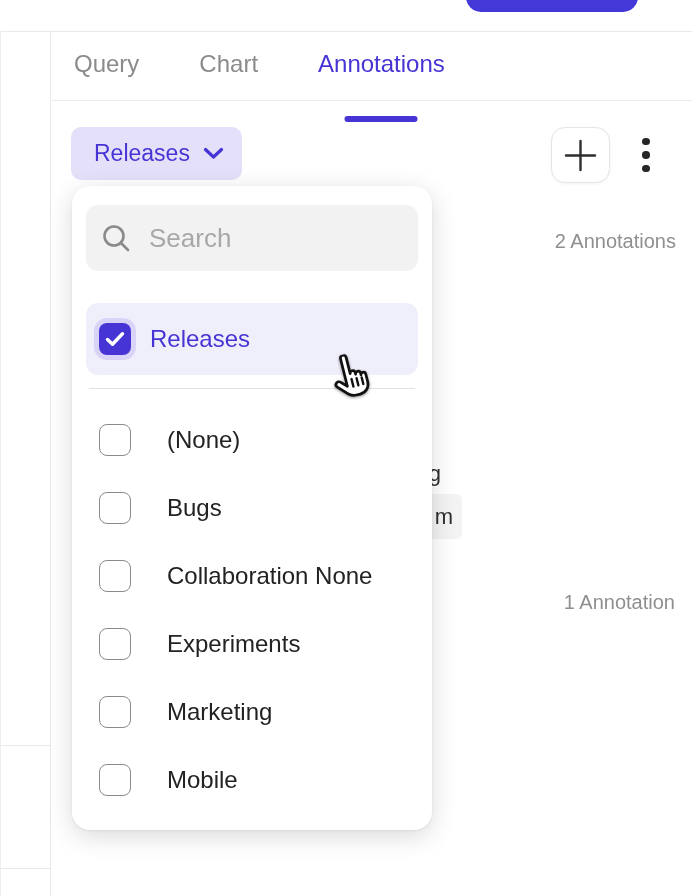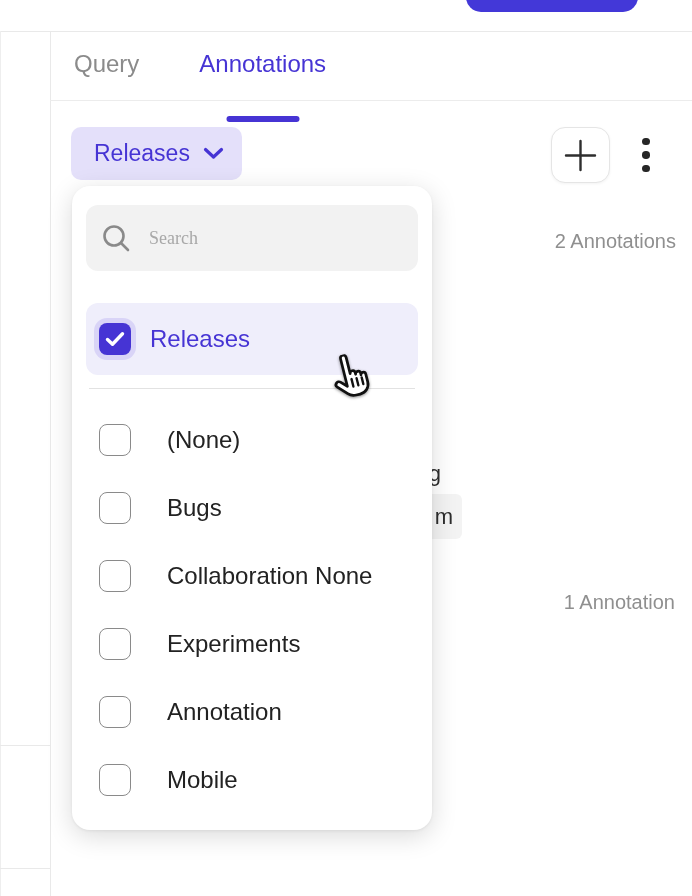--- a/index.html
+++ b/index.html
@@ -85,21 +85,21 @@
     background:#ffffff;border-radius:18px;
     box-shadow:0 6px 26px rgba(0,0,0,.15), 0 1px 3px rgba(0,0,0,.06);
     padding:14px;
   }
   .search-box{
     margin-top:5px;height:66px;border-radius:12px;background:#f2f2f2;
     display:flex;align-items:center;padding-left:15px;gap:17px;
   }
   .search-box input{
     border:none;background:transparent;outline:none;flex:1;
-    font-size:18px;font-family:Liberation Serif, serif;color:#a21caf;height:100%;
+    font-size:26px;font-family:Liberation Sans, sans-serif;color:#a21caf;height:100%;
   }
   .search-box input::placeholder{color:#a8a8a8;}
 
   .selected-row{
     margin-top:32px;height:72px;border-radius:12px;background:var(--row-highlight);
     display:flex;align-items:center;padding-left:13px;cursor:pointer;
   }
   .checkbox{
     width:32px;height:32px;border-radius:8px;flex:0 0 auto;cursor:pointer;
     display:flex;align-items:center;justify-content:center;
@@ -127,20 +127,21 @@
   <div class="left-border"></div>
   <div class="sidebar-divider"></div>
   <div class="sidebar-hline1"></div>
   <div class="sidebar-hline2"></div>
   <div class="tabbar-border"></div>
 
   <button class="primary-btn"></button>
 
   <nav class="tabs">
     <button class="tab">Query</button>
+    <button class="tab">Chart</button>
     <button class="tab active">
       <span>Annotations</span>
       <span class="tab-underline"></span>
     </button>
   </nav>
 
   <button class="filter-chip">
     <span class="chip-label">Releases</span>
     <span style="display:flex;">
       <svg width="21" height="13" viewBox="0 0 21 13">
@@ -206,21 +207,21 @@
       <div class="option-row">
         <span class="checkbox unchecked"></span>
         <span class="opt-label">Collaboration None</span>
       </div>
       <div class="option-row">
         <span class="checkbox unchecked"></span>
         <span class="opt-label">Experiments</span>
       </div>
       <div class="option-row">
         <span class="checkbox unchecked"></span>
-        <span class="opt-label">Annotation</span>
+        <span class="opt-label">Marketing</span>
       </div>
       <div class="option-row">
         <span class="checkbox unchecked"></span>
         <span class="opt-label">Mobile</span>
       </div>
     </div>
   </div>
 
   <div class="cursor">
     <svg width="46" height="48" viewBox="0 0 28 30" style="transform:rotate(-14deg);">

